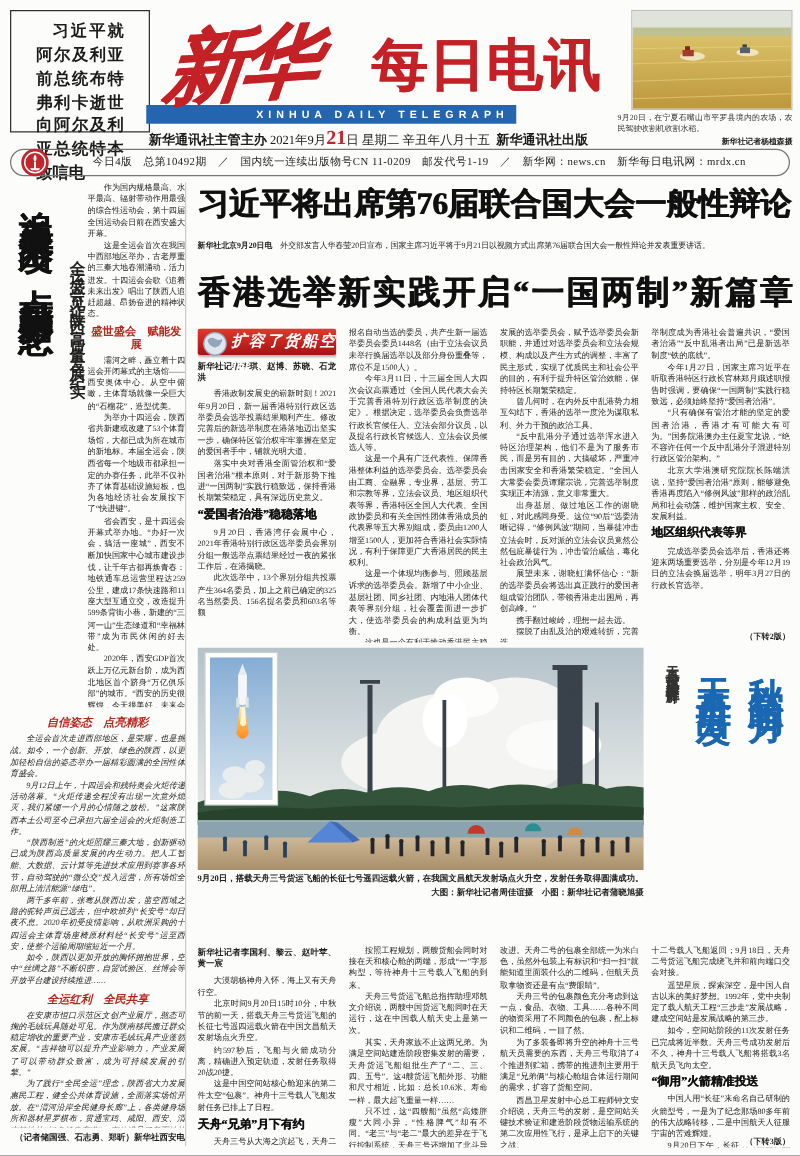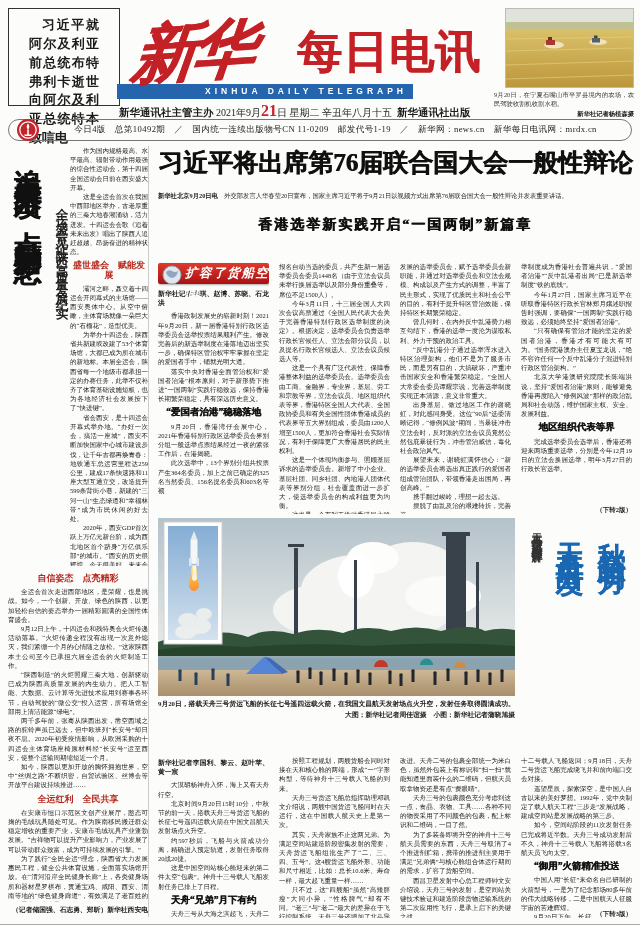--- a/index.html
+++ b/index.html
@@ -20,31 +20,31 @@
   .hcred{text-align:right;font-weight:bold;color:#222;}
   .infobar{position:absolute;left:8px;top:119px;width:622px;height:20px;border:1px solid #777;border-radius:11px;display:flex;align-items:center;}
   .emblem{margin-left:7px;flex:0 0 auto;}
   .infotext{flex:1;text-align:center;font-size:8.6px;letter-spacing:.4px;color:#222;}
   
   .leftstrip{position:absolute;left:8px;top:146px;width:141px;height:771px;border-right:1px solid #ccc;box-sizing:border-box;padding-right:0;}
   .lefttop{display:flex;height:420px;overflow:hidden;}
   .vtitle{width:38px;writing-mode:vertical-rl;font-size:28px;font-weight:bold;letter-spacing:5px;line-height:38px;text-shadow:.7px 0 0 #111;color:#111;}
   .vsub{width:24px;writing-mode:vertical-rl;font-size:12.5px;font-weight:bold;letter-spacing:7px;padding-top:52px;color:#222;}
   .narrowcol{flex:1;overflow:hidden;font-size:6.5px;line-height:9.2px;text-align:justify;}
-  .leftbottom{height:333px;overflow:hidden;font-size:6.5px;line-height:9.2px;text-align:justify;margin-top:3px;}
+  .leftbottom{height:333px;overflow:hidden;font-size:6.5px;line-height:9.2px;text-align:justify;margin-top:3px;font-style:italic;}
   .leftcredit{font-size:6.8px;font-weight:bold;text-align:right;margin-top:3px;}
   .bp{margin:0;text-indent:2em;}
   .ni{text-indent:0;}
   .redhead{color:#b5281e;font-weight:bold;font-size:9px;text-align:center;margin:5px 0 4px;}
-  .blackhead{color:#111;font-weight:bold;font-size:9.5px;text-align:center;margin:5px 0 4px;text-shadow:.4px 0 0 #111;font-family:Liberation Serif, serif;}
+  .blackhead{color:#111;font-weight:bold;font-size:9.5px;text-align:left;margin:5px 0 4px;text-shadow:.4px 0 0 #111;font-family:Liberation Serif, serif;}
   
   .main{position:absolute;left:158px;top:146px;width:474px;height:771px;}
   .h1{margin:0;font-size:25px;font-weight:bold;letter-spacing:0;color:#101010;text-shadow:.8px 0 0 #101010;white-space:nowrap;}
   .lead{position:absolute;top:46px;left:0;width:474px;font-size:6.5px;white-space:nowrap;transform:scaleX(.97);transform-origin:left;margin:0;}
-  .h2{position:absolute;top:70px;left:0;width:474px;margin:0;font-size:14px;font-weight:bold;text-align:center;letter-spacing:2px;color:#101010;text-shadow:.7px 0 0 #101010;white-space:nowrap;}
+  .h2{position:absolute;top:70px;left:0;width:474px;margin:0;font-size:26px;font-weight:bold;text-align:center;letter-spacing:2px;color:#101010;text-shadow:.7px 0 0 #101010;white-space:nowrap;}
   .cols{position:absolute;left:0;display:flex;gap:10px;}
   .hkcols{top:116px;height:252px;width:474px;}
   .tzcols{top:610px;height:162px;width:474px;}
   .col{flex:1;overflow:hidden;font-size:6.5px;line-height:9.2px;text-align:justify;position:relative;}
   .badge{position:relative;height:21px;margin:1px 0 5px;background:linear-gradient(180deg,#df3a2c,#a81113);border-radius:2px;color:#fff;font-weight:bold;font-style:italic;font-size:12.5px;line-height:21px;padding-left:27px;letter-spacing:1px;box-shadow:1px 1px 2px rgba(0,0,0,.3);}
   .badge svg{position:absolute;left:2px;top:-1px;}
   .byline{font-size:6.8px;font-weight:bold;margin:2px 0 4px;}
   .turn{position:absolute;right:0;bottom:0;background:#fcfcfa;font-weight:bold;padding-left:4px;}
   
   .bigphoto{position:absolute;left:0;top:372px;width:357px;height:178px;}

